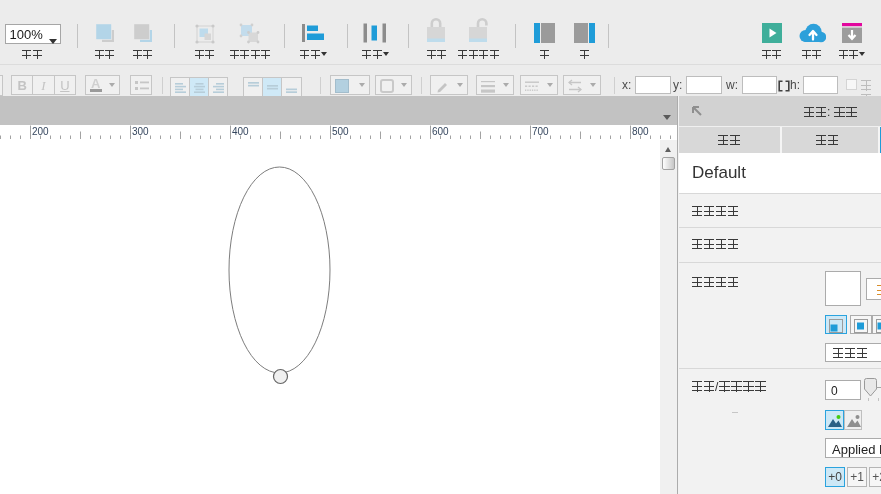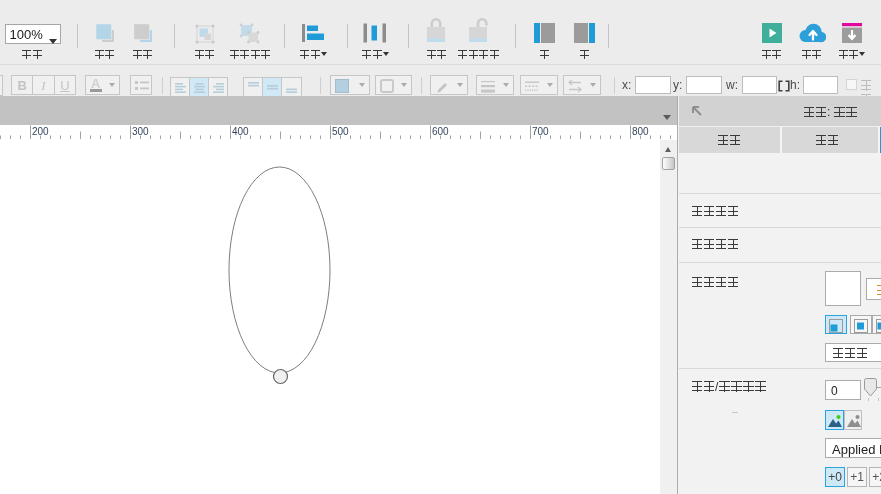--- a/index.html
+++ b/index.html
@@ -280,20 +280,23 @@
       <div style="position:absolute;left:124px;top:9px;color:#333"><i class="cj"></i><i class="cj"></i>: <i class="cj"></i><i class="cj"></i></div>
     </div>
     <div style="position:absolute;left:1px;top:30.5px;width:203px;height:26px;background:#d8d8d8">
       <div style="position:absolute;left:38px;top:6.5px;color:#222"><i class="cj"></i><i class="cj"></i></div>
       <div style="position:absolute;left:101px;top:0;width:2px;height:26px;background:#f5f5f5"></div>
       <div style="position:absolute;left:136px;top:6.5px;color:#222"><i class="cj"></i><i class="cj"></i></div>
       <div style="position:absolute;left:198.5px;top:0;width:2.5px;height:26px;background:#f5f5f5"></div>
       <div style="position:absolute;left:201px;top:0;width:3px;height:26px;background:#1f9cd8"></div>
     </div>
     <div style="position:absolute;left:1px;top:29.5px;width:203px;height:1.5px;background:#f0f0f0"></div>
+    <div style="position:absolute;left:1px;top:56.5px;width:203px;height:40.5px;background:#fff">
+      <div style="position:absolute;left:13px;top:10px;font-size:17px;color:#333">Default</div>
+    </div>
     <div style="position:absolute;left:1px;top:97px;width:203px;height:1px;background:#d8d8d8"></div>
     <div style="position:absolute;left:1px;top:130.5px;width:203px;height:1px;background:#d8d8d8"></div>
     <div style="position:absolute;left:1px;top:165.5px;width:203px;height:1px;background:#d8d8d8"></div>
     <div style="position:absolute;left:1px;top:271.5px;width:203px;height:1px;background:#d8d8d8"></div>
     <div style="position:absolute;left:13px;top:108px;color:#2e2e2e"><i class="cj"></i><i class="cj"></i><i class="cj"></i><i class="cj"></i></div>
     <div style="position:absolute;left:13px;top:141px;color:#2e2e2e"><i class="cj"></i><i class="cj"></i><i class="cj"></i><i class="cj"></i></div>
     <div style="position:absolute;left:13px;top:179px;color:#2e2e2e"><i class="cj"></i><i class="cj"></i><i class="cj"></i><i class="cj"></i></div>
     <div style="position:absolute;left:13px;top:283.5px;color:#2e2e2e"><i class="cj"></i><i class="cj"></i>/<i class="cj"></i><i class="cj"></i><i class="cj"></i><i class="cj"></i></div>
     <div style="position:absolute;left:147px;top:175px;width:36px;height:35px;background:#fff;border:1px solid #ababab"></div>
     <div style="position:absolute;left:188px;top:182px;width:60px;height:22px;background:#fff;border:1px solid #ababab">

